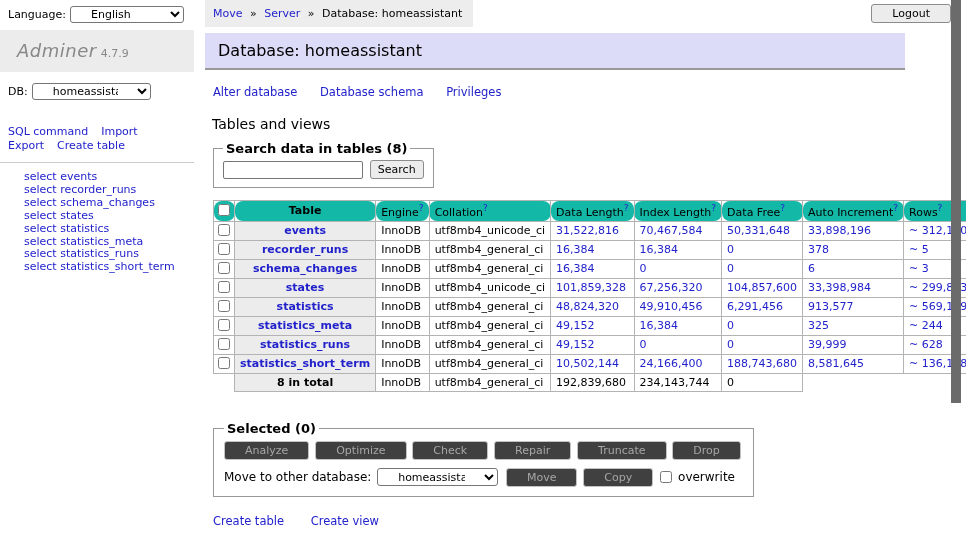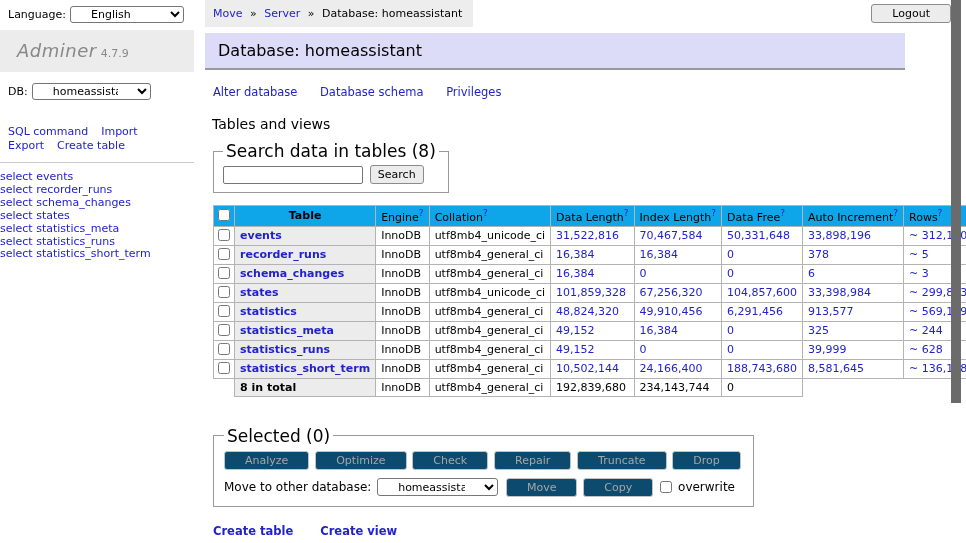--- a/index.html
+++ b/index.html
@@ -20,30 +20,30 @@
     border:1px solid #767676; border-radius:3px; background:#fff; padding:0 16px;
   }
   .brand { background:#ececec; padding:10px 12px 11px 17px; }
   .brand .name { font-style:italic; font-size:18px; color:#888; letter-spacing:.5px; }
   .brand .ver { font-size:11px; color:#888; margin-left:4px;margin-top:40px; }
   .db-row { padding:11px 8px 4px; font-size:11px; white-space:nowrap; }
   .db-row select { width:119px; margin-left:4px; }
   .side-actions { margin:21px 8px 0; font-size:11px; line-height:14px; }
   .side-actions a { margin-right:13px; }
   .side-hr { border:none; border-top:1px solid #ccc; margin:9px 0 7px; }
-  .table-links { padding:1px 0 0 0; font-size:11px; }
+  .table-links { padding:1px 0 0 24px; font-size:11px; }
   .table-links a { display:block; line-height:12.9px; }
 
   
   .btn {
     font-family:inherit; font-size:11px; color:#000;
     background:#ececec; border:1px solid #8b8b8b; border-radius:3px;
     padding:2px 20px; cursor:pointer;
   }
-  .btn:disabled { color:#a6a6a6; border-color:#c3c3c3; background:#0c4a6e; }
+  .btn:disabled { color:#a6a6a6; border-color:#c3c3c3; background:#404040; }
   #logout { position:absolute; top:4px; right:15px; }
 
   
   #scrollbar { position:absolute; top:0; right:5px; width:10px; height:543px; background:#fff; }
   #scrollbar .thumb { position:absolute; top:0; left:0; width:10px; height:403px; background:#6b6b6b; }
 
   
   #main { position:absolute; left:205px; top:0; width:700px; }
   #breadcrumb {
     display:inline-block; background:#ededed; padding:7px 11px 7px 8px; font-size:11px;
@@ -54,54 +54,54 @@
     background:#dcdcf8; border-bottom:2px solid #999;
     padding:8px 0 8px 13px;
   }
   .nav-links { margin:15px 0 0 8px; font-size:11.5px; }
   .nav-links a { margin-right:19px; }
   h3.section { margin:17px 0 9px 7px; font-weight:normal; font-size:14px; }
 
   fieldset {
     display:inline-block; border:1px solid #999; margin:0 0 0 8px; padding:4px 9px 8px;
   }
-  legend { font-size:17px; padding:0 3px; }
+  legend { font-size:13px; padding:0 3px;font-weight:bold; }
   #search-input { width:140px; height:18px; border:1px solid #767676; border-radius:2px;
     font-family:inherit; font-size:11px; padding:0 3px; }
   #search-fieldset .btn { margin-left:3px; padding:2px 7px; }
 
   
   table { border-collapse:collapse; margin:12px 0 0 8px; font-size:11px; }
   td,th { border:1px solid #b3b3b3; padding:2px 5px; height:17px; white-space:nowrap; }
-  thead td, thead th { background:#0ea5e9; }
+  thead td, thead th { background:#14b8a6;border-radius:8px; }
   thead th { font-weight:bold; text-align:center; }
   thead td .hl { color:#000; }
   sup.help { color:#2222cc; font-size:9px; cursor:pointer; }
-  tbody th { background:#ececec; text-align:left; }
+  tbody th { background:#ececec; text-align:center; }
   tbody th a { font-weight:bold; }
   td.c, thead td.c { width:20px; text-align:center; padding:1px 3px; }
   input[type=checkbox] { width:12px; height:12px; margin:1px; }
   td.num { text-align:left; color:#2222cc; }
   tr.total td.num { color:#000; }
   tr.total th { font-weight:bold; }
   td.nob { border:none; background:transparent; }
   col.w-table { width:118px; } col.w-engine { width:42px; } col.w-coll { width:99px; }
   col.w-dl { width:68px; } col.w-il { width:71px; } col.w-df { width:66px; }
   col.w-ai { width:80px; } col.w-rows { width:58px; }
 
   
   #selected-fieldset { margin-top:15px; padding:5px 10px 9px; }
   #selected-fieldset .btn { margin-right:2px; }
   .move-row { margin-top:8px; font-size:12px; white-space:nowrap; }
   .move-row select { width:121px; height:18px; margin:0 4px 0 2px; vertical-align:middle; }
   .move-row .btn { vertical-align:middle; }
   .move-row label { vertical-align:middle; margin-left:5px; }
   .move-row input[type=checkbox] { vertical-align:middle; }
 
-  .create-links { margin:17px 0 0 8px; font-size:11.5px;font-weight:bold; }
+  .create-links { margin:17px 0 0 8px; font-size:11.5px; }
   .create-links a { margin-right:23px; }
 </style>
 </head>
 <body>
 
 <div id="sidebar">
   <div class="lang-row">
     <span>Language:</span><select><option>English</option></select>
   </div>
   <div class="brand">
@@ -113,20 +113,21 @@
   <div class="side-actions">
     <a>SQL command</a><a>Import</a><br>
     <a>Export</a><a>Create table</a>
   </div>
   <hr class="side-hr">
   <div class="table-links">
     <a>select events</a>
     <a>select recorder_runs</a>
     <a>select schema_changes</a>
     <a>select states</a>
+    <a>select statistics</a>
     <a>select statistics_meta</a>
     <a>select statistics_runs</a>
     <a>select statistics_short_term</a>
   </div>
 </div>
 
 <button id="logout" class="btn">Logout</button>
 
 <div id="main">
   <div id="breadcrumb">

